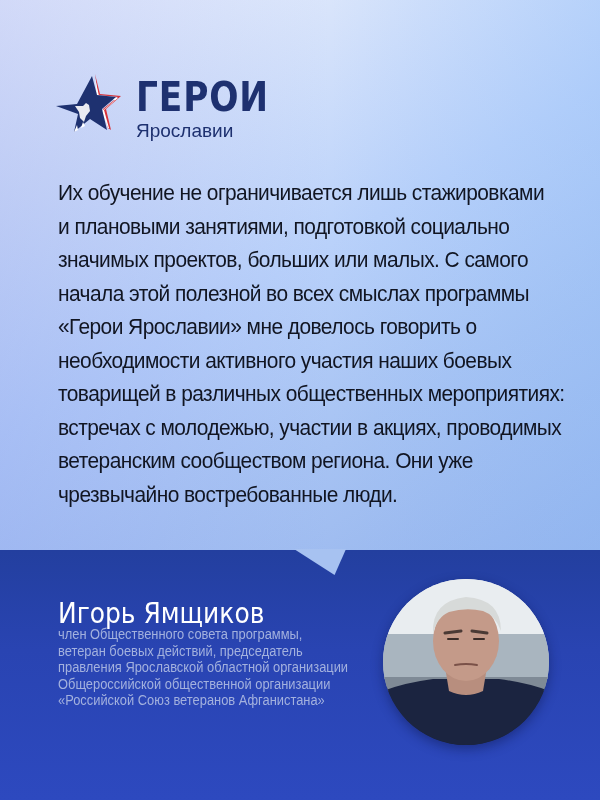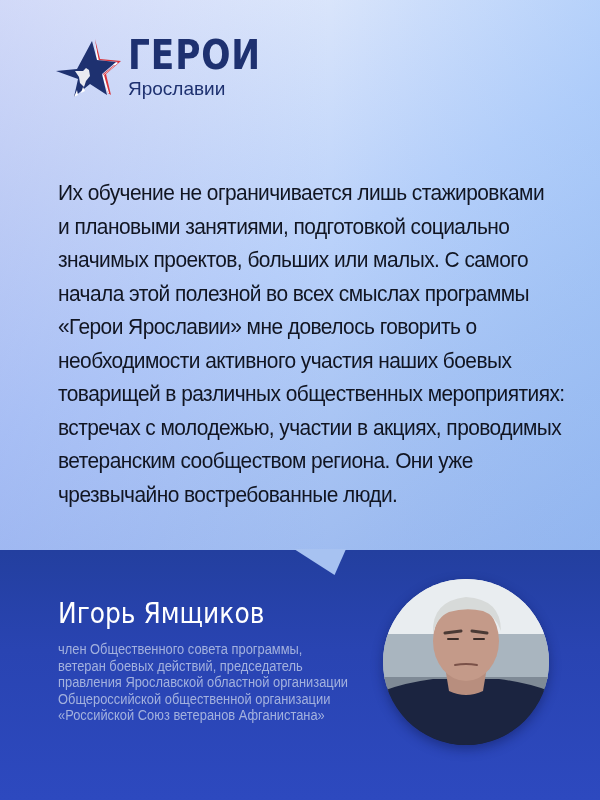--- a/index.html
+++ b/index.html
@@ -22,21 +22,21 @@
       position: absolute; left: 0; top: 550px; width: 600px; height: 250px;
       background: #2a45b3;
       background: linear-gradient(180deg, #233f9f 0%, #2944b2 40%, #2d49bf 100%);
     }
     .pointer {
       position: absolute; top: 549px; left: 294px; width: 52px; height: 26px;
       background: #a7c2f1;
       clip-path: polygon(0 0, 100% 0, 78% 100%);
     }
 
-    .logo { position: absolute; left: 50px; top: 35px; display: flex; align-items: flex-start; }
+    .logo { position: absolute; left: 50px; top: 70px; display: flex; align-items: flex-end; gap: 8px; }
     .logo-star { width: 72px; height: 72px; }
     .logo-text { margin-left: 6px; display: flex; flex-direction: column; }
     .logo-title {
       font-family: "DejaVu Sans", sans-serif; font-weight: bold;
       font-size: 40px; color: #1e3170; letter-spacing: 1px; line-height: 40px;
       transform: scaleX(0.86); transform-origin: left center;
     }
     .logo-sub {
       font-family: "Liberation Sans", sans-serif; font-size: 19px; color: #1e3170;
       line-height: 22px; margin-top: 3px;
@@ -48,21 +48,21 @@
       color: #111522; letter-spacing: -0.6px;
     }
     .quote .line { display: block; white-space: nowrap; transform: scaleX(0.93); transform-origin: left center; }
 
     .person-name {
       position: absolute; left: 58px; top: 596px;
       font-family: "DejaVu Sans", sans-serif; font-size: 29px; color: #ffffff;
       white-space: nowrap; transform: scaleX(0.86); transform-origin: left center;
     }
     .person-role {
-      position: absolute; left: 58px; top: 641px; width: 330px;
+      position: absolute; left: 58px; top: 626px; width: 330px;
       font-family: "Liberation Sans", sans-serif; font-size: 14px; line-height: 16.5px;
       color: #a3b1de;
     }
     .person-role .line { display: block; white-space: nowrap; transform: scaleX(0.92); transform-origin: left center; }
 
     .photo {
       position: absolute; left: 383px; top: 579px; width: 166px; height: 166px;
       border-radius: 50%; overflow: hidden;
       box-shadow: 0 4px 12px rgba(10,20,70,0.45);
       background: linear-gradient(180deg, #e8ecef 0%, #dfe5ea 30%, #b9c3cc 48%, #9fabb6 58%, #8d98a2 64%, #1f2a45 66%, #17203a 100%);

